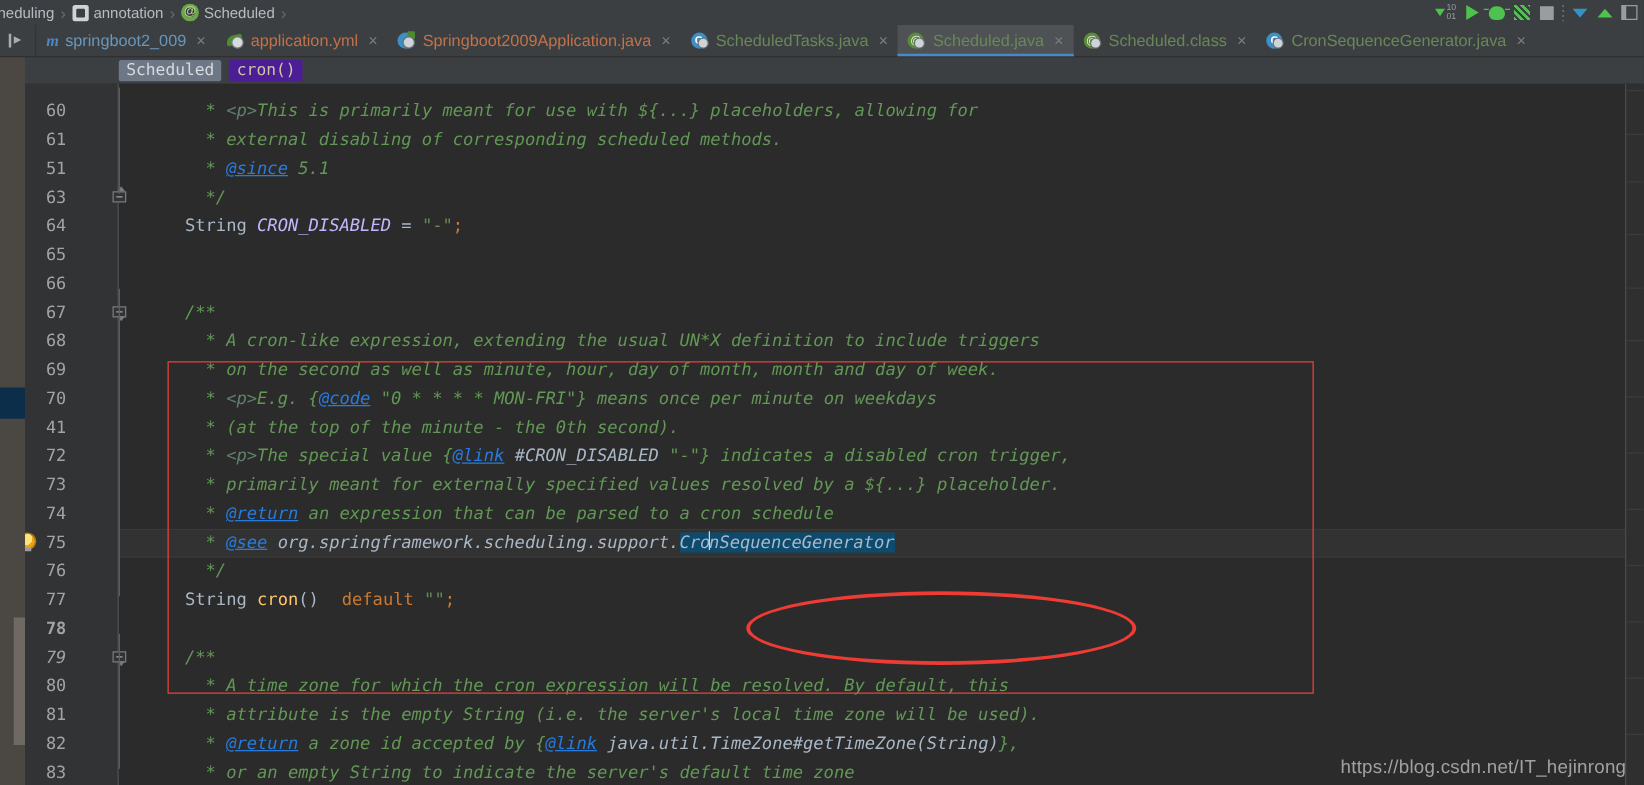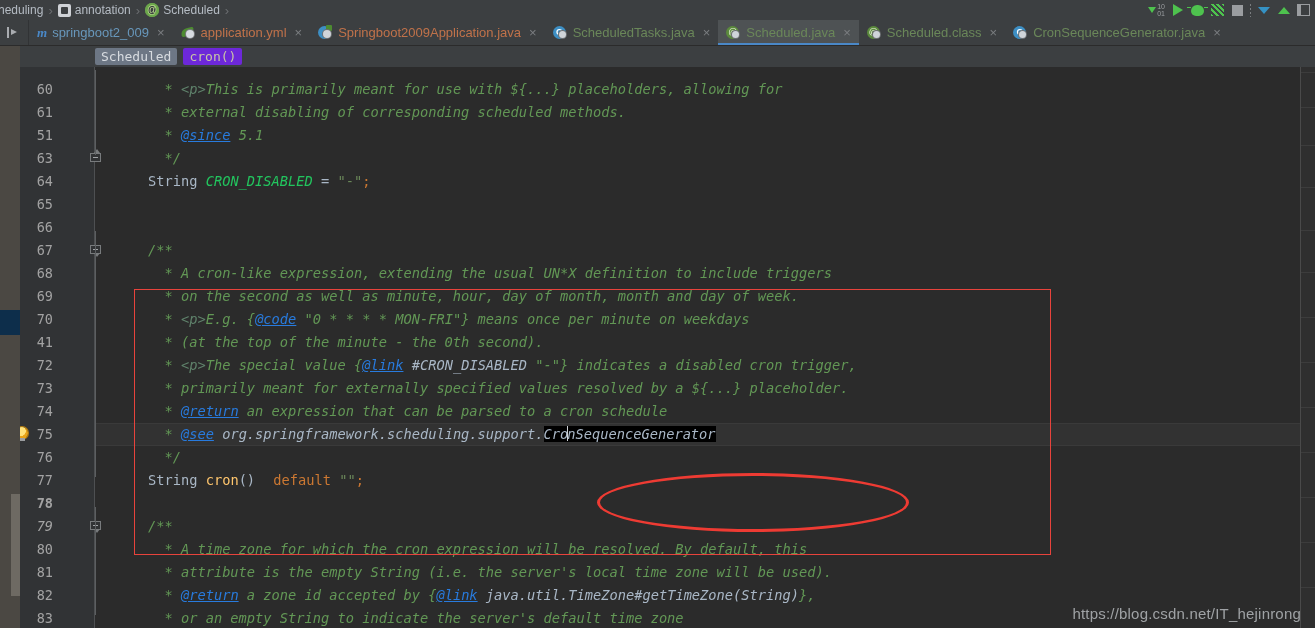--- a/index.html
+++ b/index.html
@@ -199,21 +199,21 @@
   #breadcrumbs{
     position:absolute;left:0;top:46px;width:1315px;height:21px;
     background:#3c3f41;display:flex;align-items:center;padding-left:95px;
     box-sizing:border-box;gap:6px;
   }
   .bc{
     font-family:"DejaVu Sans Mono","Liberation Mono",monospace;
     font-size:13px;padding:1px 6px;border-radius:2px;
   }
   .bc-1{background:#6d7785;color:#d7dbe0;}
-  .bc-2{background:#6d28d9;color:#c9c6a6;}
+  .bc-2{background:#4c1d95;color:#c9c6a6;}
 
   
   #leftstrip{
     position:absolute;left:0;top:46px;width:20px;height:582px;background:#4b4843;
   }
   #leftstrip .sel-block{position:absolute;left:0;top:264px;width:20px;height:25px;background:#0d2e4b;}
   #leftstrip .scroll-thumb{position:absolute;left:11px;top:448px;width:9px;height:102px;background:#6e6a63;}
 
   
   #editor{
@@ -264,27 +264,27 @@
     position:absolute;left:95px;top:0;width:1200px;height:561px;
     font-family:"DejaVu Sans Mono","Liberation Mono",monospace;
     font-size:13.7px;line-height:23px;white-space:pre;color:#a9b7c6;
   }
   .cl{position:absolute;left:0;height:23px;line-height:23px;white-space:pre;}
   .cmt{color:#629755;font-style:italic;}
   .tag{color:#5f826b;font-style:italic;}
   .doclink{color:#287bde;font-style:italic;text-decoration:underline;}
   .kw{color:#cc7832;margin-left:10px;}
   .type{color:#a9b7c6;}
-  .const{color:#22c55e;font-style:italic;}
+  .const{color:#c4b5fd;font-style:italic;}
   .str{color:#6a8759;}
   .ident{color:#ffc66d;}
   .op{color:#a9b7c6;}
   .semi{color:#cc7832;}
   .linkref{color:#a9b7c6;font-style:italic;}
-  .sel{background:#000000;}
+  .sel{background:#0c4a6e;}
   .caret{
     display:inline-block;width:1px;height:15px;background:#cfd2d6;
     vertical-align:-2px;margin:0 -1px;
   }
 
   .curline{
     position:absolute;left:0;width:1295px;height:23px;
     background:#323232;box-shadow:inset 0 1px 0 #3a3a3a, inset 0 -1px 0 #3a3a3a;
   }
 

